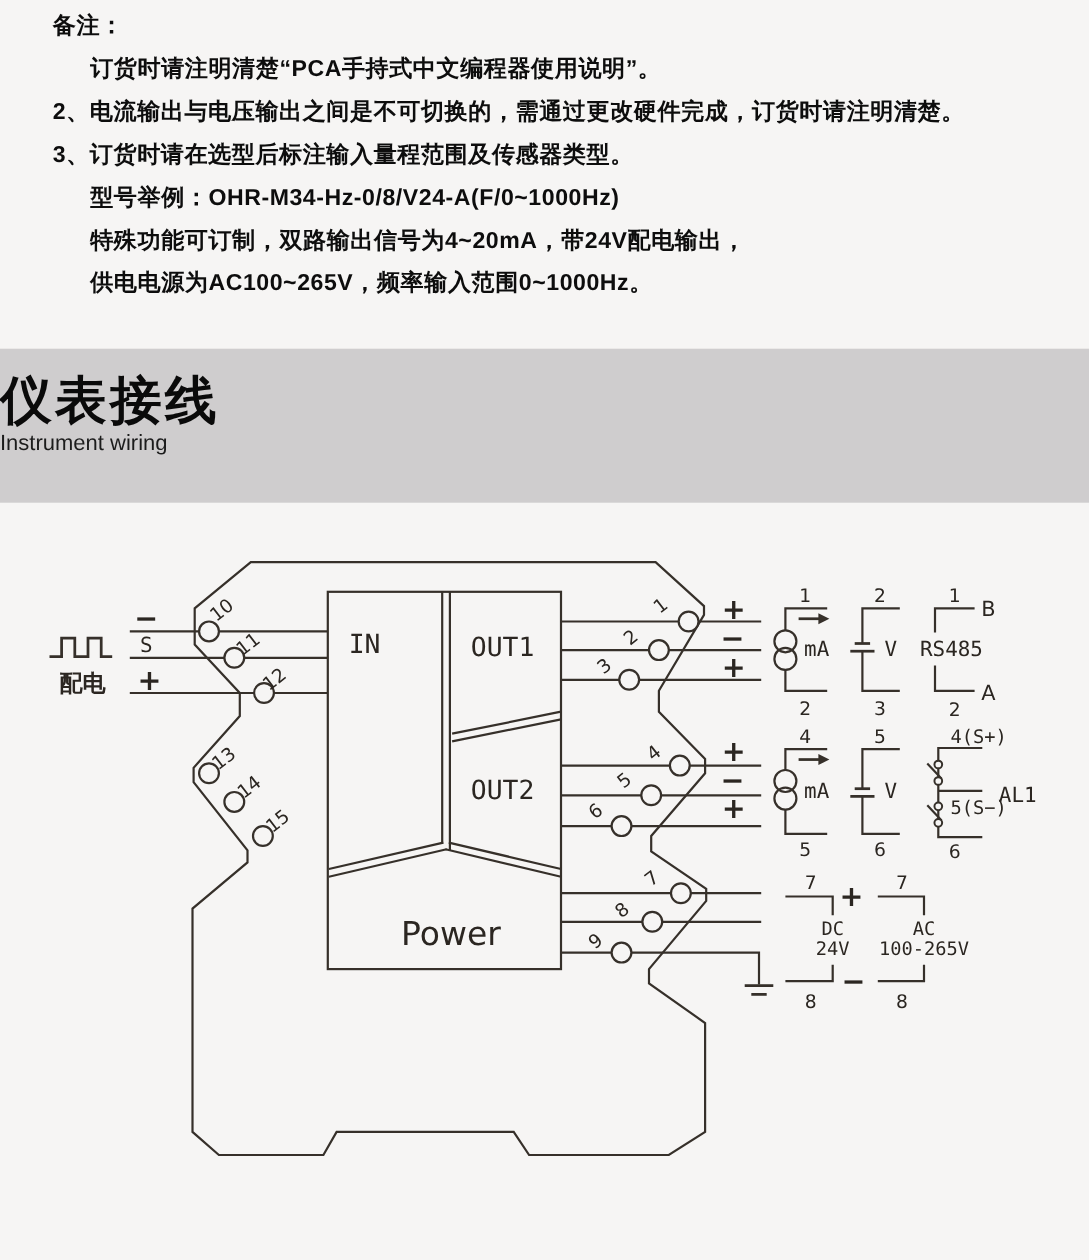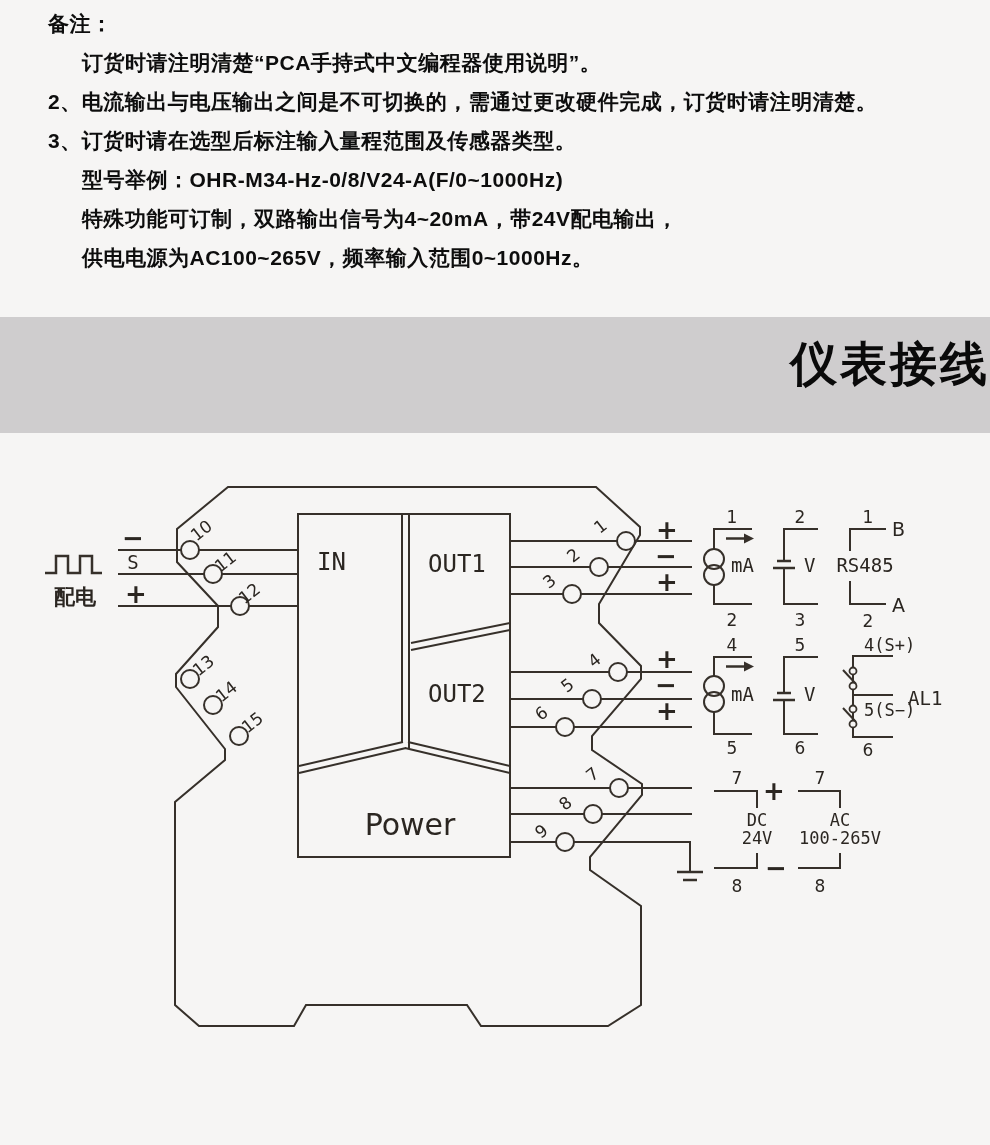--- a/index.html
+++ b/index.html
@@ -4,21 +4,21 @@
 <style>
   html,body{margin:0;padding:0;}
   body{
     width:990px;height:1145px;overflow:hidden;
     background:#f6f5f4;color:#0d0d0d;
     font-family:"Liberation Sans",sans-serif;
     position:relative;
   }
   .notes{padding:4px 24px 0 48px;font-weight:700;font-size:21px;line-height:39px;letter-spacing:0.5px;}
   .note-line.indent{padding-left:34px;}
-  .banner{height:116px;margin-top:40px;background:#cfcdce;text-align:right;overflow:hidden;}
+  .banner{height:140px;margin-top:40px;background:#cfcdce;text-align:left;overflow:hidden;}
   .banner-title{font-size:47px;font-weight:900;letter-spacing:3px;line-height:50px;padding-top:22px;color:#0a0a0a;}
   .banner-subtitle{font-size:20px;line-height:26px;margin-top:1px;color:#1c1c1c;}
   svg{display:block;}
   .ln{stroke:#36302a;stroke-width:2;fill:none;stroke-miterlimit:10;}
   .ln25{stroke:#36302a;stroke-width:2.5;fill:none;}
   .term{fill:#f6f5f4;stroke:#36302a;stroke-width:2;}
   .dot{fill:#f6f5f4;stroke:#36302a;stroke-width:1.8;}
   .arrowhead{fill:#36302a;stroke:none;}
   text{fill:#2b2621;}
   .t-num{font:17px "DejaVu Sans",sans-serif;}
@@ -39,20 +39,21 @@
   <div class="note-line indent">订货时请注明清楚“PCA手持式中文编程器使用说明”。</div>
   <div class="note-line">2、电流输出与电压输出之间是不可切换的，需通过更改硬件完成，订货时请注明清楚。</div>
   <div class="note-line">3、订货时请在选型后标注输入量程范围及传感器类型。</div>
   <div class="note-line indent">型号举例：OHR-M34-Hz-0/8/V24-A(F/0~1000Hz)</div>
   <div class="note-line indent">特殊功能可订制，双路输出信号为4~20mA，带24V配电输出，</div>
   <div class="note-line indent">供电电源为AC100~265V，频率输入范围0~1000Hz。</div>
 </div>
 
 <div class="banner">
   <div class="banner-title">仪表接线</div>
+  <div class="banner-subtitle">Instrument wiring</div>
 </div>
 
 <svg width="990" height="634" viewBox="0 511 990 634">
 
   <g>
     <polygon class="ln" points="228,565 596,565 640,605 640,613 599,682 599,701 641,744 641,757 592,814 592,828 642,862 642,873 590,935 590,948 641,984 641,1083 608,1104 481,1104 467,1083 306,1083 294,1104 199,1104 175,1083 175,880 225,838 225,827 176,765 176,752 218,705 218,684 177,640 177,607"></polygon>
   </g>
 
   <g>
     <path class="ln25" d="M45,651 L56,651 L56,634 L68,634 L68,651 L80,651 L80,634 L92,634 L92,651 L102,651"></path>

